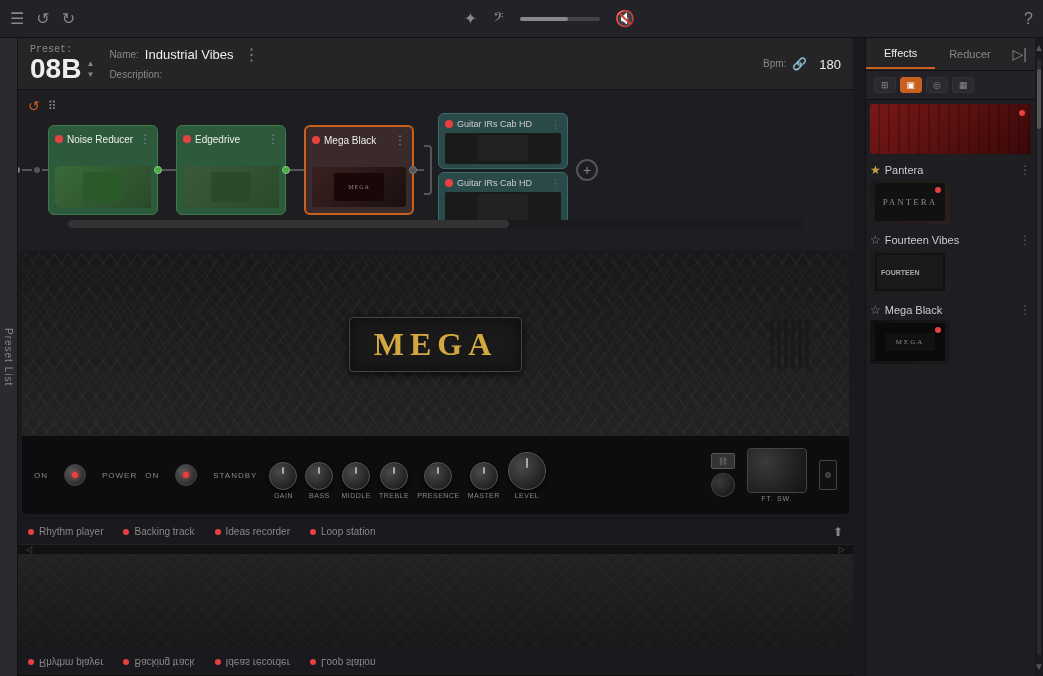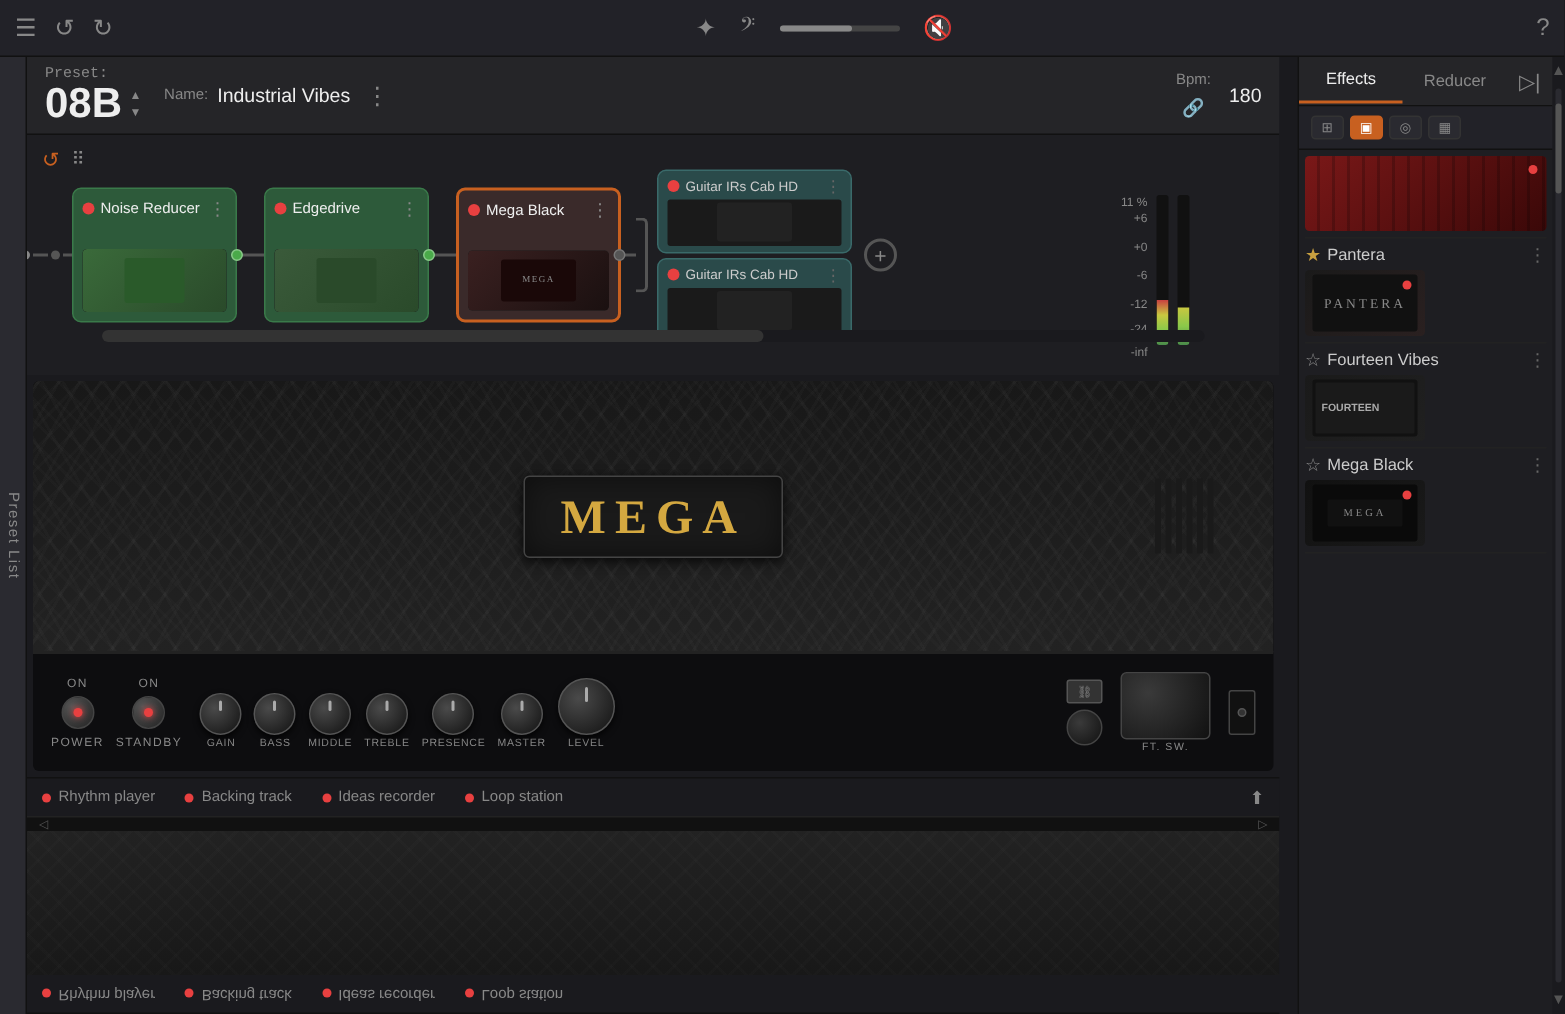--- a/index.html
+++ b/index.html
@@ -73,21 +73,21 @@
     .preset-label { font-size: 10px; color: #888; font-family: Liberation Mono, monospace; }
     .preset-id { font-size: 28px; font-weight: bold; color: #eee; line-height: 1; }
     .preset-arrows { display: flex; flex-direction: column; gap: 1px; margin-left: 2px; }
     .preset-arrow { width: 14px; height: 10px; display: flex; align-items: center; justify-content: center; color: #888; font-size: 8px; cursor: pointer; }
     .preset-name-section { flex: 1; }
     .preset-name-row { display: flex; align-items: center; gap: 6px; }
     .preset-name-lbl { font-size: 10px; color: #888; }
     .preset-name-val { font-size: 13px; color: #eee; font-weight: 500; }
     .preset-desc-lbl { font-size: 10px; color: #888; margin-top: 2px; }
     .preset-more { color: #888; font-size: 16px; cursor: pointer; margin-left: 4px; }
-    .bpm-section { display: flex; align-items: center; gap: 6px; flex-direction: column; }
+    .bpm-section { display: flex; align-items: center; gap: 6px; }
     .bpm-label { font-size: 10px; color: #888; }
     .bpm-link-icon { color: #888; font-size: 12px; }
 
     
     .signal-chain {
       background: #1e1e22;
       padding: 8px 10px;
       position: relative;
       height: 160px;
       overflow: hidden;
@@ -167,21 +167,21 @@
       border: 1px solid #3a6a6a;
       border-radius: 6px;
       padding: 4px 6px;
       width: 130px;
       height: 56px;
       display: flex;
       flex-direction: column;
     }
     .cab-header { display: flex; align-items: center; gap: 4px; }
 
-    .amp-switch-group { display: flex; flex-direction: column; align-items: center; gap: 4px; }
+    .amp-switch-group { display: flex; flex-direction: row; align-items: center; gap: 16px; }
     .amp-switch-label { font-size: 8px; color: #888; letter-spacing: 1px; }
     .amp-switch {
       width: 22px; height: 22px; border-radius: 50%;
       background: radial-gradient(circle at 30% 30%, #555, #222);
       border: 1px solid #444;
       display: flex; align-items: center; justify-content: center;
     }
     .amp-led { width: 6px; height: 6px; border-radius: 50%; background: #e84040; box-shadow: 0 0 4px #e84040; }
 
     .amp-logo-area {
@@ -517,20 +517,23 @@
             <div class="preset-arrow">▼</div>
           </div>
         </div>
       </div>
       <div class="preset-name-section">
         <div class="preset-name-row">
           <span class="preset-name-lbl">Name:</span>
           <span class="preset-name-val">Industrial Vibes</span>
           <span class="preset-more">⋮</span>
         </div>
+        <div>
+          <span class="preset-desc-lbl">Description:</span>
+        </div>
       </div>
       <div class="bpm-section">
         <span class="bpm-label">Bpm:</span>
         <span class="bpm-link-icon">🔗</span>
       </div>
       <div>
         <span style="font-size:13px;color:#eee;">180</span>
       </div>
     </div>
 
@@ -628,37 +631,20 @@
             <div style="flex:1;background:#1a1a1a;border-radius:2px;display:flex;align-items:center;justify-content:center;margin-top:2px;">
               <div style="width:50px;height:26px;background:#222;border-radius:2px;"></div>
             </div>
           </div>
         </div>
 
         <div style="display:flex;align-items:center;margin-left:8px;">
           <div class="add-btn">+</div>
         </div>
 
-        <div style="position:absolute;right:50px;top:10px;display:flex;gap:6px;align-items:flex-start;">
-          <div style="display:flex;flex-direction:column;gap:2px;align-items:flex-end;">
-            <span style="font-size:8px;color:#888;">11 %</span>
-            <span style="font-size:8px;color:#888;">+6</span>
-            <span style="font-size:8px;color:#888;margin-top:8px;">+0</span>
-            <span style="font-size:8px;color:#888;margin-top:8px;">-6</span>
-            <span style="font-size:8px;color:#888;margin-top:8px;">-12</span>
-            <span style="font-size:8px;color:#888;margin-top:6px;">-24</span>
-            <span style="font-size:8px;color:#888;margin-top:4px;">-inf</span>
-          </div>
-          <div style="width:8px;height:100px;background:#111;border-radius:2px;overflow:hidden;">
-            <div style="width:100%;height:30%;background:linear-gradient(to top,#4a8a4a,#8ac84a,#c8c840,#c84040);position:relative;top:70%;"></div>
-          </div>
-          <div style="width:8px;height:100px;background:#111;border-radius:2px;overflow:hidden;">
-            <div style="width:100%;height:25%;background:linear-gradient(to top,#4a8a4a,#8ac84a,#c8c840);position:relative;top:75%;"></div>
-          </div>
-        </div>
       </div>
 
       <div class="chain-scrollbar">
         <div class="chain-scroll-thumb"></div>
       </div>
     </div>
 
     <div class="amp-section">
 
       <div class="amp-main-img">

